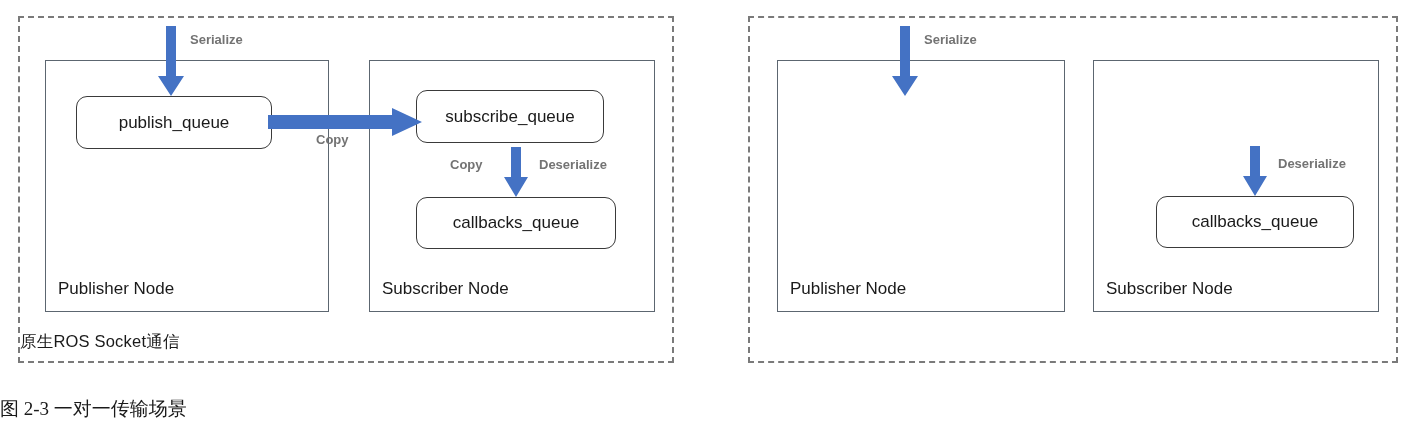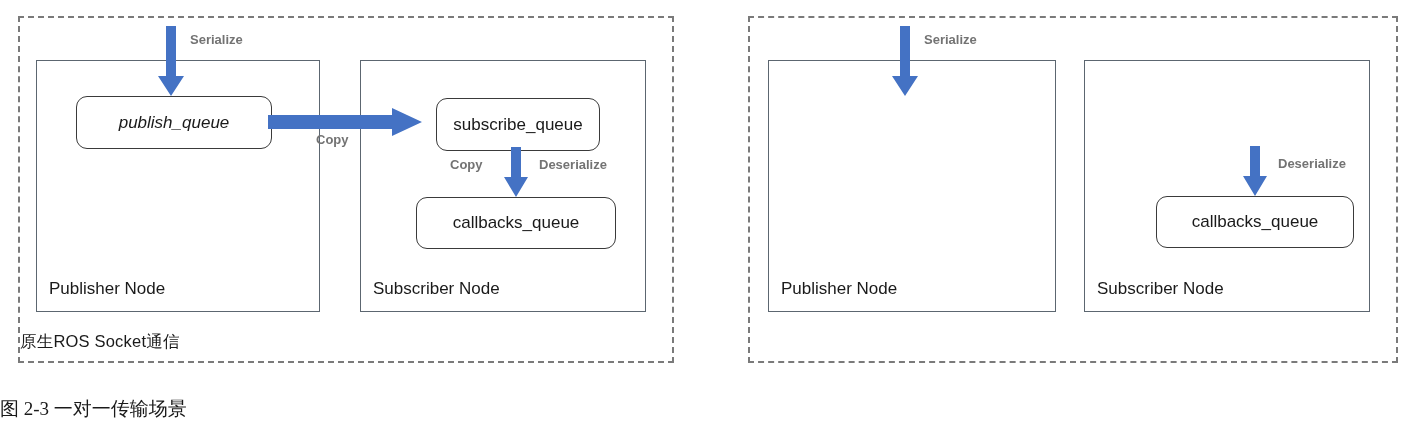--- a/index.html
+++ b/index.html
@@ -31,20 +31,21 @@
     letter-spacing:.2px;
     white-space:nowrap;
   }
 
   
   .node{
     position:absolute;
     border:1.3px solid #5c6670;
     box-sizing:border-box;
     background:#fff;
+    margin-left:9px;
   }
   .node-label{
     position:absolute;
     left:12px;
     bottom:12px;
     font-size:17px;
     color:#1a1a1a;
     white-space:nowrap;
   }
 
@@ -96,23 +97,23 @@
   <div class="panel" id="panel-left">
 
     <div class="node" style="left:16px;top:42px;width:284px;height:252px;">
       <span class="node-label">Publisher Node</span>
     </div>
 
     <div class="node" style="left:340px;top:42px;width:286px;height:252px;">
       <span class="node-label">Subscriber Node</span>
     </div>
 
-    <div class="queue" style="left:56px;top:78px;width:196px;height:53px;font-style:italic;">publish_queue</div>
+    <div class="queue" style="left:56px;top:78px;width:196px;height:53px;">publish_queue</div>
 
-    <div class="queue" style="left:396px;top:80px;width:164px;height:53px;margin-left:20px;">subscribe_queue</div>
+    <div class="queue" style="left:396px;top:72px;width:188px;height:53px;">subscribe_queue</div>
 
     <div class="queue" style="left:396px;top:179px;width:200px;height:52px;">callbacks_queue</div>
 
     <div class="arrow" style="left:135px;top:8px;">
       <svg width="32" height="72" viewBox="0 0 32 72">
         <path d="M11 0 h10 v50 h8 L16 70 L3 50 h8 Z" fill="#4472C4"></path>
       </svg>
     </div>
     <span class="edge-label" style="left:170px;top:14px;">Serialize</span>
 

